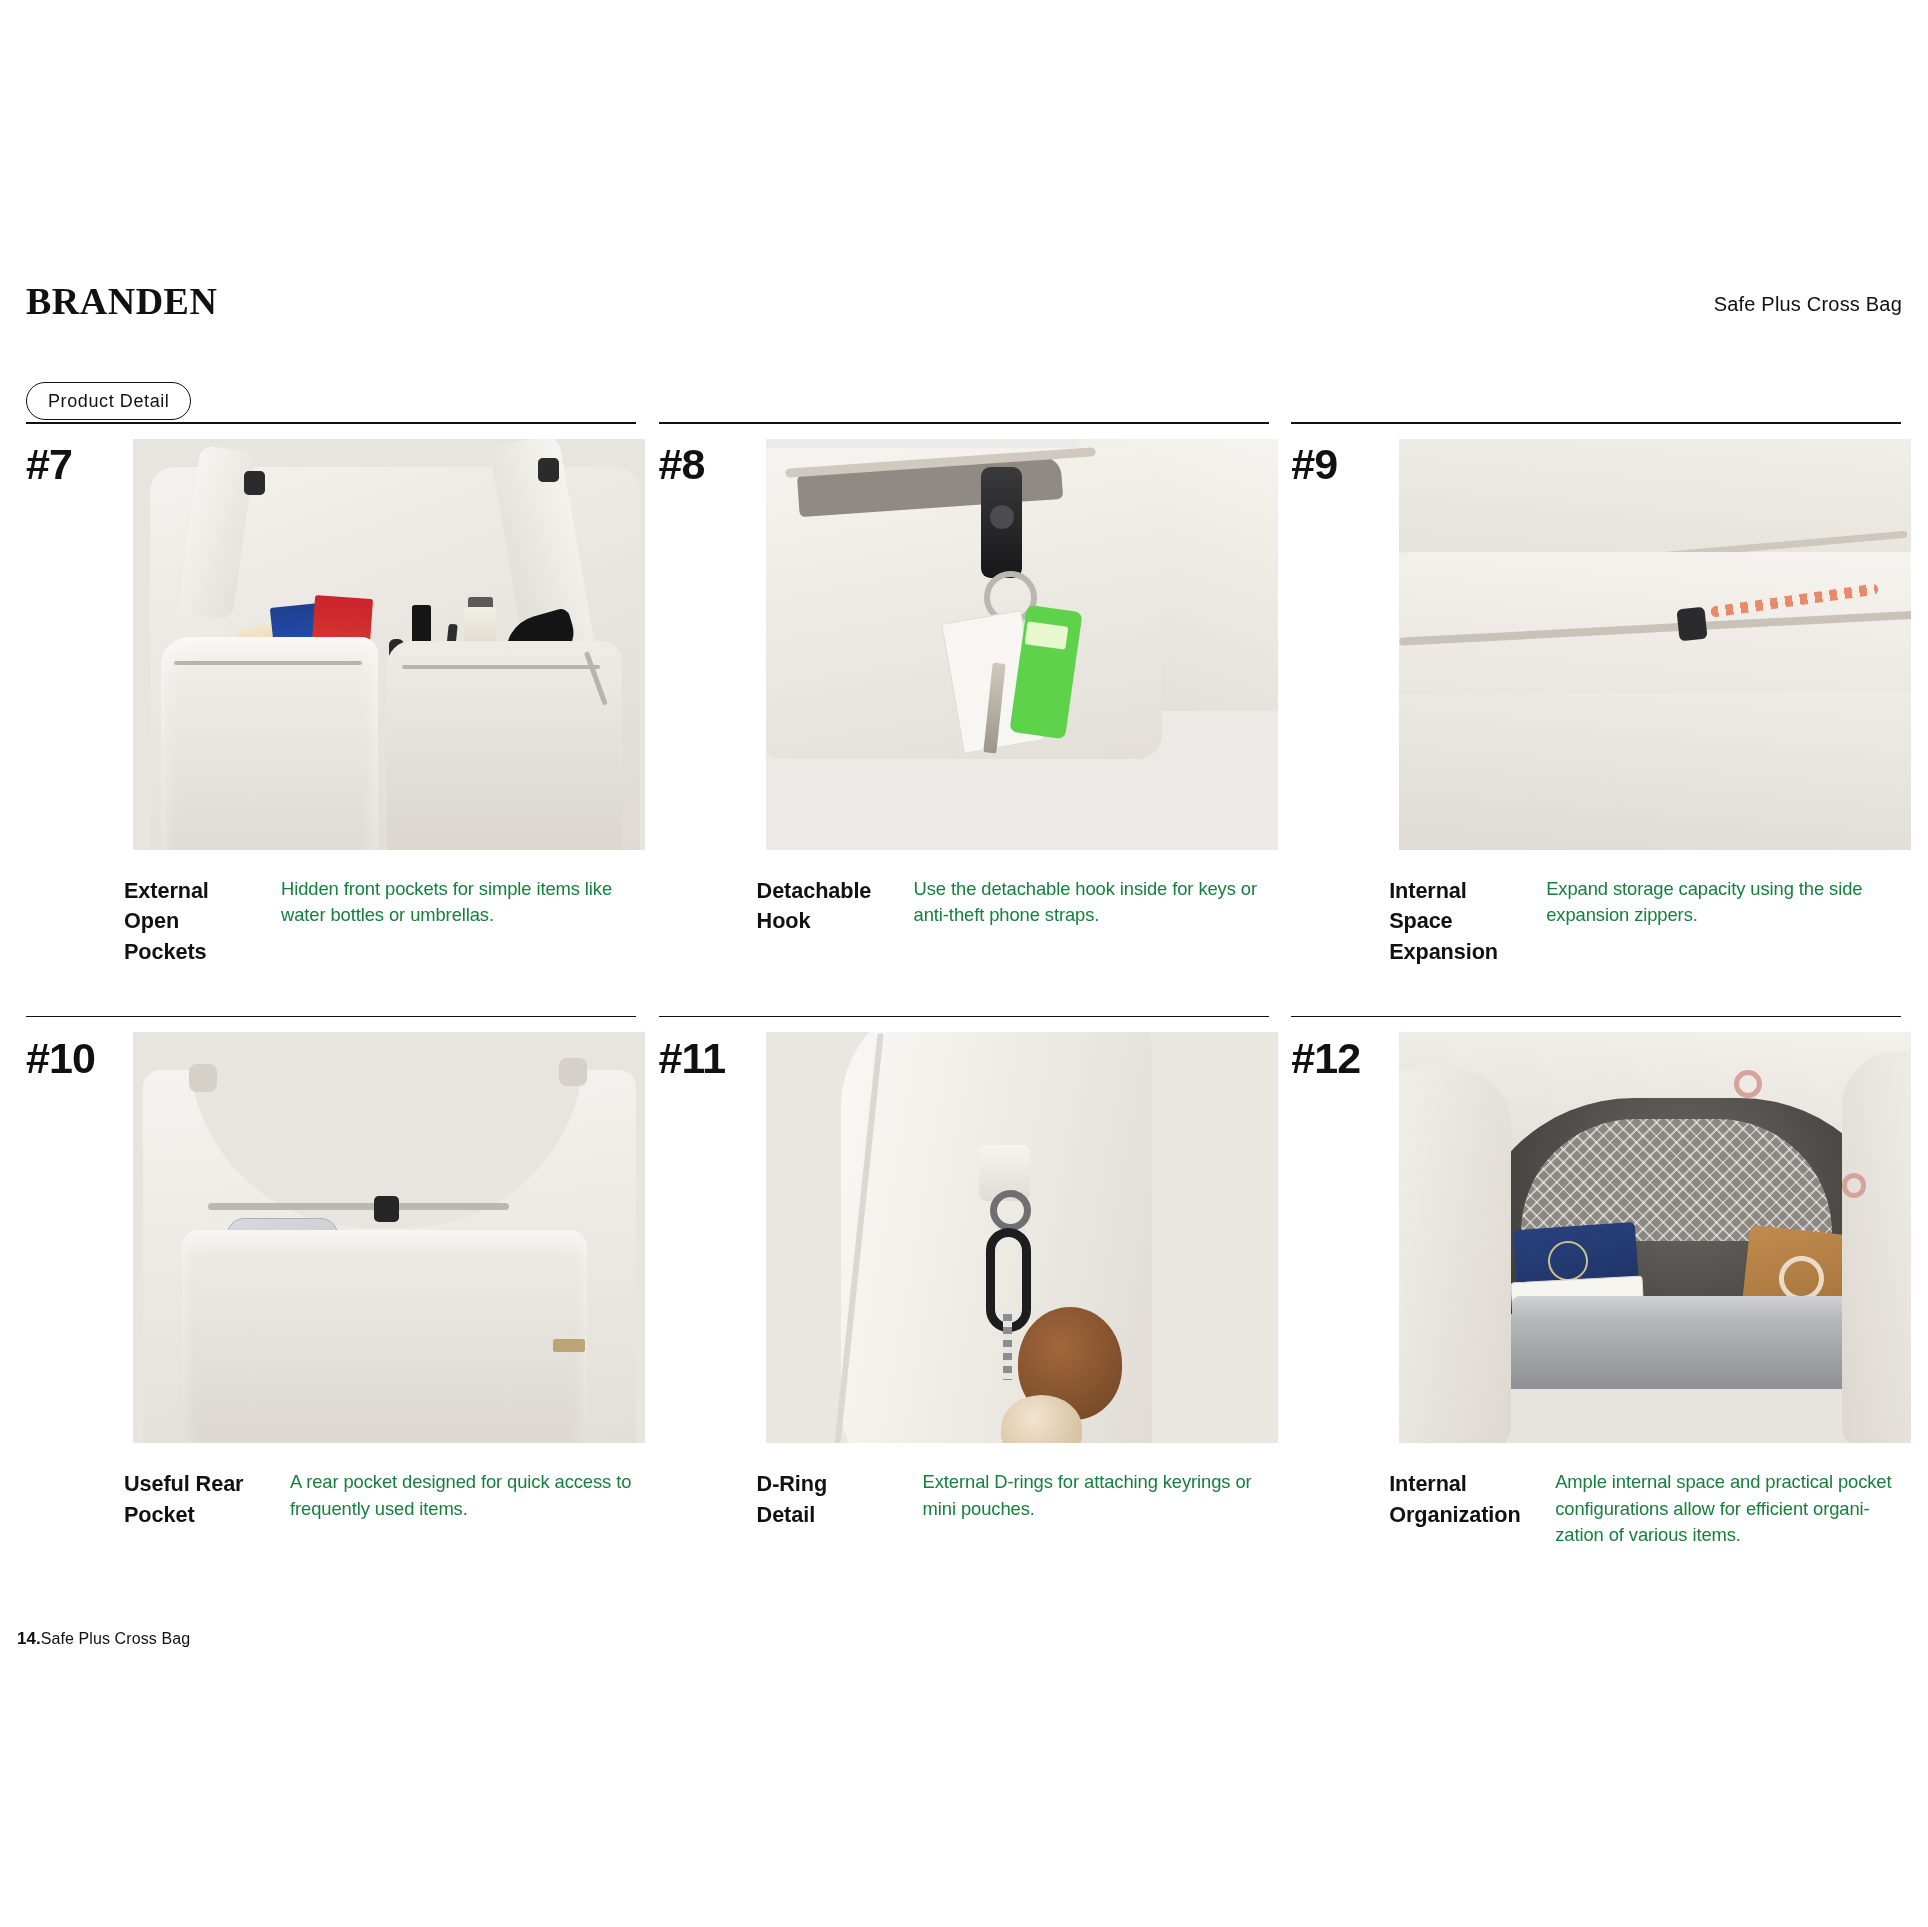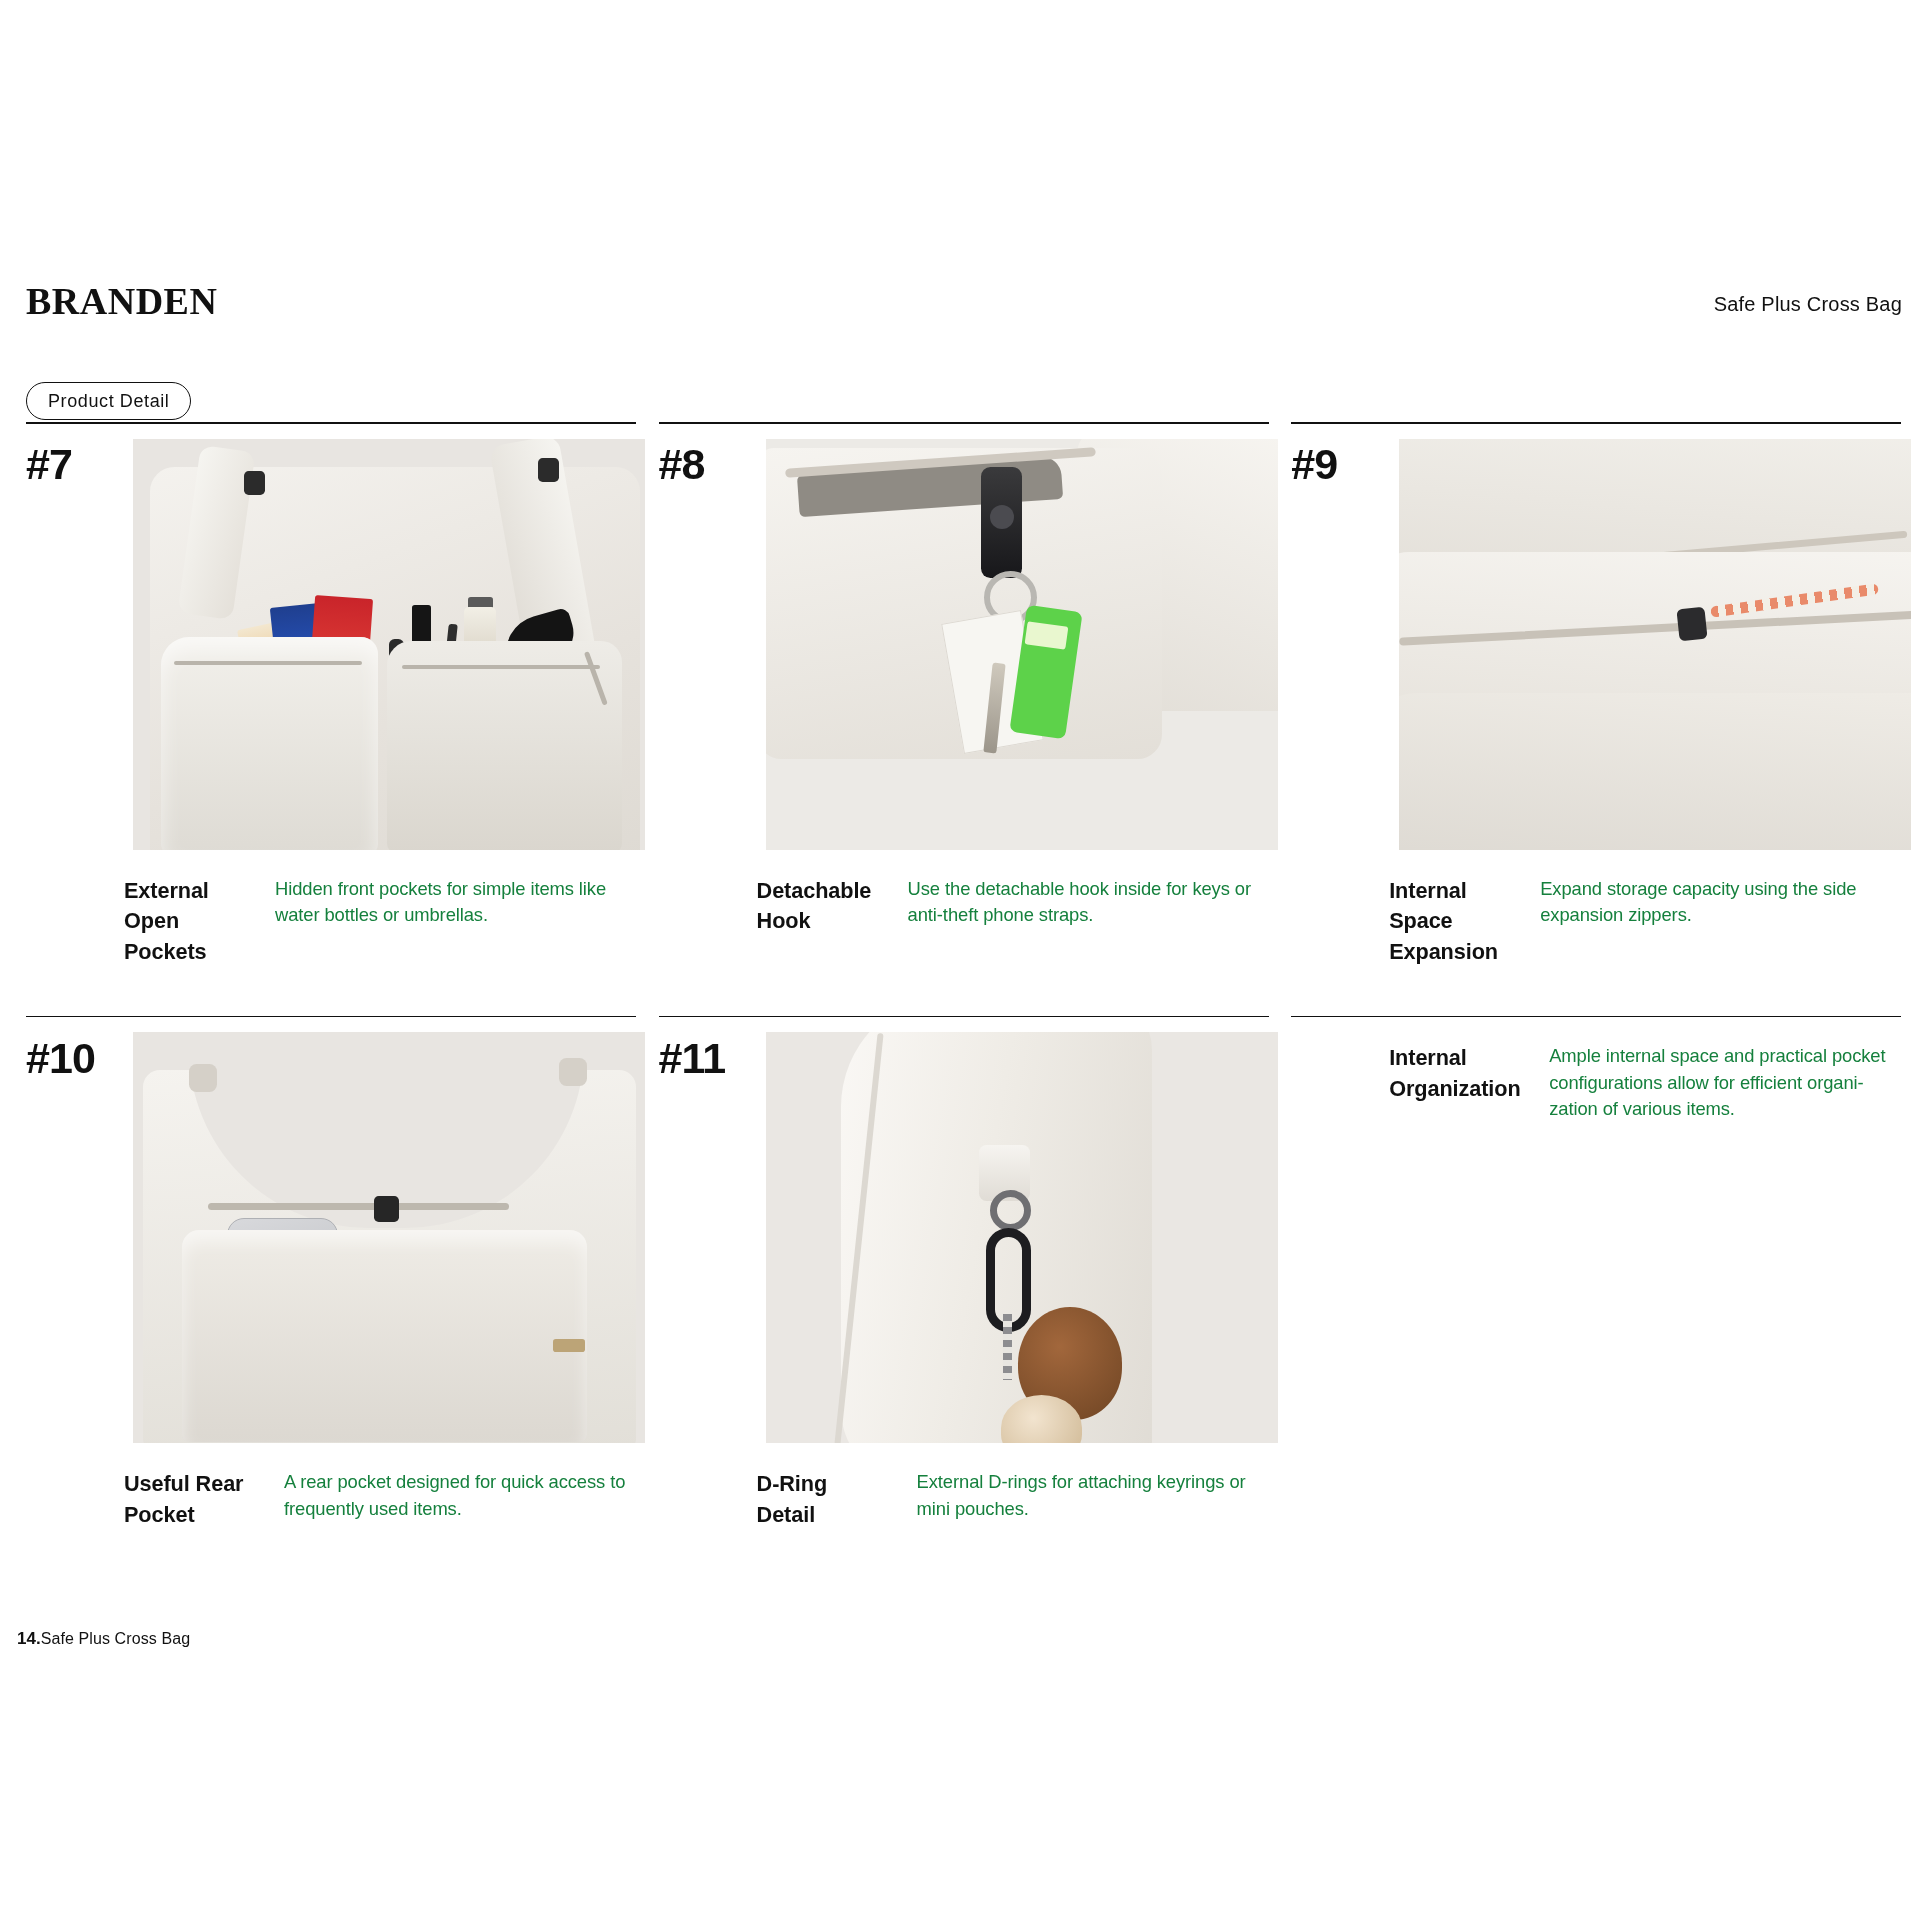--- a/index.html
+++ b/index.html
@@ -93,21 +93,21 @@
   .photo {
     position: relative;
     width: 512px;
     height: 411px;
     background: #e9e6e2;
     overflow: hidden;
     flex: 0 0 auto;
   }
   .caption {
     display: flex;
-    gap: 0px;
+    gap: 6px;
     margin-top: 26px;
     padding-left: 98px;
   }
   .cap-title {
     font-size: 21.7px;
     font-weight: 700;
     line-height: 1.42;
     letter-spacing: -0.1px;
     flex: 0 0 auto;
   }
@@ -558,20 +558,39 @@
         <div class="cap-title">
           <div>D-Ring</div>
           <div>Detail</div>
         </div>
         <div class="cap-desc">External D-rings for attaching keyrings or mini pouches.</div>
       </div>
     </div>
 
     <div class="cell w-b row2">
       <div class="cell-rule"></div>
+      <div class="cell-body">
+        <div class="num wide">#12</div>
+        <div class="photo p12">
+          <div class="liningtop"></div>
+          <div class="cavity"></div>
+          <div class="mesh"></div>
+          <div class="passport"></div>
+          <div class="pseal"></div>
+          <div class="ticket"></div>
+          <div class="wallet"></div>
+          <div class="wloop"></div>
+          <div class="laptop2"></div>
+          <div class="laptop"></div>
+          <div class="sideL"></div>
+          <div class="sideR"></div>
+          <div class="buckle"></div>
+          <div class="buckle2"></div>
+        </div>
+      </div>
       <div class="caption">
         <div class="cap-title">
           <div>Internal</div>
           <div>Organization</div>
         </div>
         <div class="cap-desc">
           <div>Ample internal space and practical pocket</div>
           <div>configurations allow for efficient organi-</div>
           <div>zation of various items.</div>
         </div>

